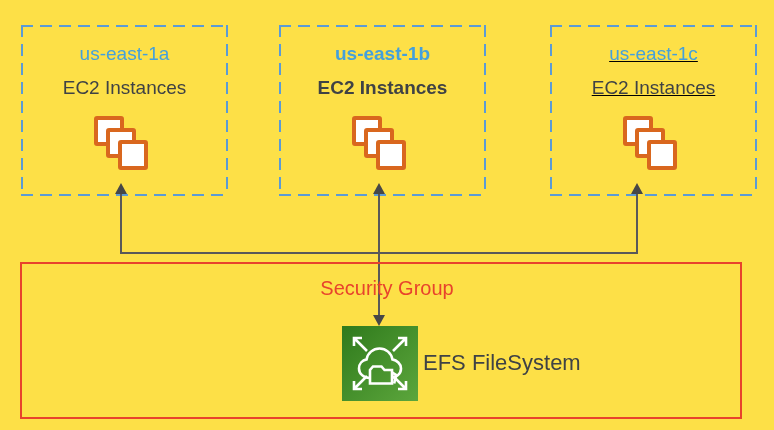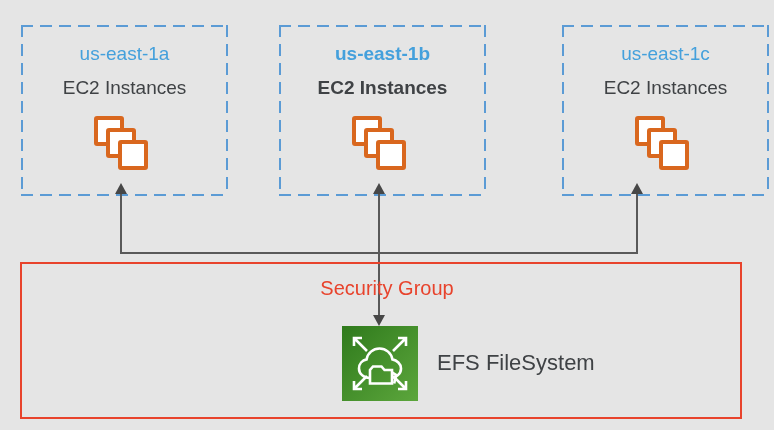--- a/index.html
+++ b/index.html
@@ -1,35 +1,35 @@
 <!DOCTYPE html>
 <html><head>
 <meta charset="utf-8">
 <style>
   html,body { margin:0; padding:0; background:#ffffff; }
   body { font-family:"Liberation Sans", sans-serif; }
-  .canvas { position:relative; width:774px; height:430px; background:#e5e5e5; overflow:hidden; }
+  .canvas { position:relative; width:774px; height:430px; background:#fde047; overflow:hidden; }
 
   
   .az-box {
     position:absolute; top:25px; width:207px; height:171px; box-sizing:border-box;
     text-align:center;
     background-image:
       repeating-linear-gradient(to right,  #5B9BD5 0 12px, transparent 12px 19px),
       repeating-linear-gradient(to right,  #5B9BD5 0 12px, transparent 12px 19px),
       repeating-linear-gradient(to bottom, #5B9BD5 0 12px, transparent 12px 19px),
       repeating-linear-gradient(to bottom, #5B9BD5 0 12px, transparent 12px 19px);
     background-position: 0 0, 0 100%, 0 0, 100% 0;
     background-size: 100% 2px, 100% 2px, 2px 100%, 2px 100%;
     background-repeat: no-repeat;
     padding-top:17px;
   }
   .az-1 { left:21px; }
   .az-2 { left:279px;font-weight:bold; }
-  .az-3 { left:562px; }
+  .az-3 { left:550px;text-decoration:underline; }
   .az-name   { font-size:19px; line-height:23px; color:#44A0DC; }
   .az-service{ font-size:19px; line-height:23px; color:#3F4245; margin-top:11px; }
 
   
   .ec2-icon { position:relative; width:54px; height:54px; margin:17px auto 0; transform:translateX(-4px); }
   .sq { position:absolute; width:22px; height:22px; border:4px solid #D9671E; border-radius:3px; background:#ffffff; }
   .sq1 { left:0;    top:0; }
   .sq2 { left:12px; top:12px; }
   .sq3 { left:24px; top:24px; }
 
@@ -49,21 +49,21 @@
   .a-down  { left:373px; top:315px; }
 
   
   .sg-box { position:absolute; left:20px; top:262px; width:722px; height:157px;
             box-sizing:border-box; border:2px solid #E8432C; }
   .sg-label { position:absolute; left:0; top:277px; width:774px; text-align:center;
               font-size:20px; line-height:23px; color:#E8432C; }
 
   
   .efs-icon { position:absolute; left:342px; top:326px; width:76px; height:75px; }
-  .efs-label { position:absolute; left:437px; top:350px; font-size:22px; line-height:26px; color:#3F4245; }
+  .efs-label { position:absolute; left:423px; top:350px; font-size:22px; line-height:26px; color:#3F4245; }
 </style>
 </head>
 <body>
 
 <div class="canvas">
 
   <div class="az-box az-1">
     <div class="az-name">us-east-1a</div>
     <div class="az-service">EC2 Instances</div>
     <div class="ec2-icon">

